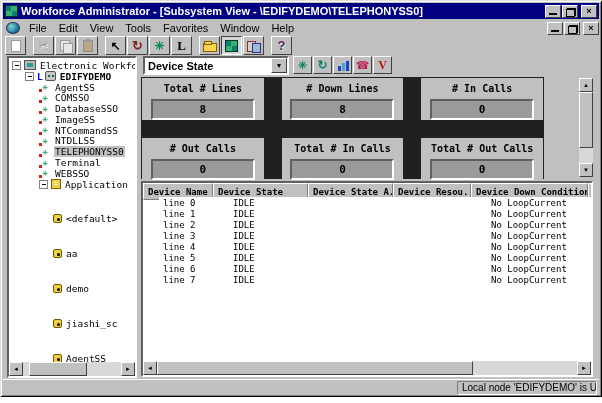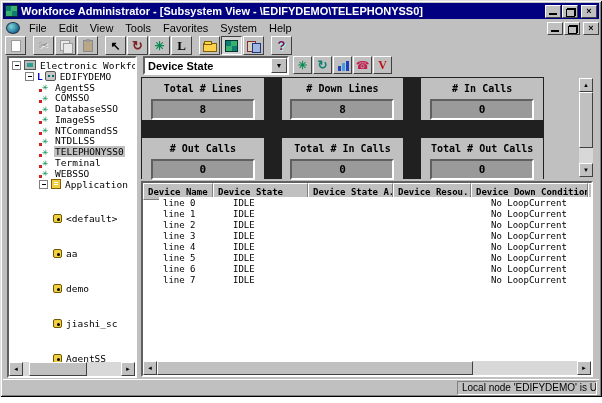--- a/index.html
+++ b/index.html
@@ -70,21 +70,21 @@
     border:2px solid;border-color:#606060 #fff #fff #606060;overflow:hidden;}
   .treebody{position:absolute;left:0;top:0;right:0;bottom:14px;overflow:hidden;padding-top:2px;}
   .trow{height:10.8px;display:flex;align-items:center;white-space:nowrap;
     font-family:"DejaVu Sans Mono",monospace;font-size:9.5px;color:#000;}
   .d0{padding-left:3px;} .d1{padding-left:16px;} .d2{padding-left:30px;} .d3{padding-left:44px;margin-top:24px;}
   .expander{width:9px;height:9px;border:1px solid #808080;background:#fff;position:relative;margin-right:3px;flex:0 0 9px;}
   .expander::before{content:"";position:absolute;left:2px;top:3.5px;width:4px;height:1px;background:#000;}
   .tprefix{color:#0000c0;font-weight:bold;margin-right:2px;}
   .tlabel{padding:0 1px;}
   .tlabel.sel{background:#c0c0c0;}
-  .tlabel.bold{font-weight:normal;}
+  .tlabel.bold{font-weight:bold;}
   .ticon{flex:0 0 auto;margin-right:3px;display:inline-flex;align-items:center;justify-content:center;}
   .ticon-machine{width:12px;height:10px;background:#b8b8b8;border:1px solid #555;position:relative;}
   .ticon-machine::before{content:"";position:absolute;left:2px;top:2px;width:6px;height:4px;background:#2e9e8e;}
   .ticon-robot{width:11px;height:10px;background:#c8c8c8;border:1px solid #555;border-radius:2px;position:relative;}
   .ticon-robot::before{content:"";position:absolute;left:2px;top:3px;width:2px;height:2px;background:#066;box-shadow:4px 0 0 #066;}
   .ticon-sub{width:12px;height:10px;position:relative;font-size:10px;line-height:10px;color:#0a8a50;font-weight:bold;}
   .ticon-sub::after{content:"";position:absolute;left:0;bottom:0;width:3px;height:3px;background:#d02020;}
   .ticon-appfolder{width:10px;height:10px;background:#f0d040;border:1px solid #806000;position:relative;}
   .ticon-appfolder::before{content:"";position:absolute;left:2px;top:2px;width:4px;height:1px;background:#fff;box-shadow:0 2px 0 #fff;}
   .ticon-app{width:9px;height:9px;background:#f0d040;border:1px solid #705800;border-radius:2px;position:relative;}
@@ -174,21 +174,21 @@
     </span>
   </div>
 
   <div class="menubar">
     <span class="mdi-sysicon"></span>
     <span class="menu-item">File</span>
     <span class="menu-item">Edit</span>
     <span class="menu-item">View</span>
     <span class="menu-item">Tools</span>
     <span class="menu-item">Favorites</span>
-    <span class="menu-item">System</span>
+    <span class="menu-item">Window</span>
     <span class="menu-item">Help</span>
     <span class="winbtns">
       <button class="winbtn">
           <span class="glyph-min"></span>
         </button>
       <button class="winbtn">
           <span class="glyph-restore"></span>
         </button>
       <button class="winbtn gap">
           <span>×</span>

